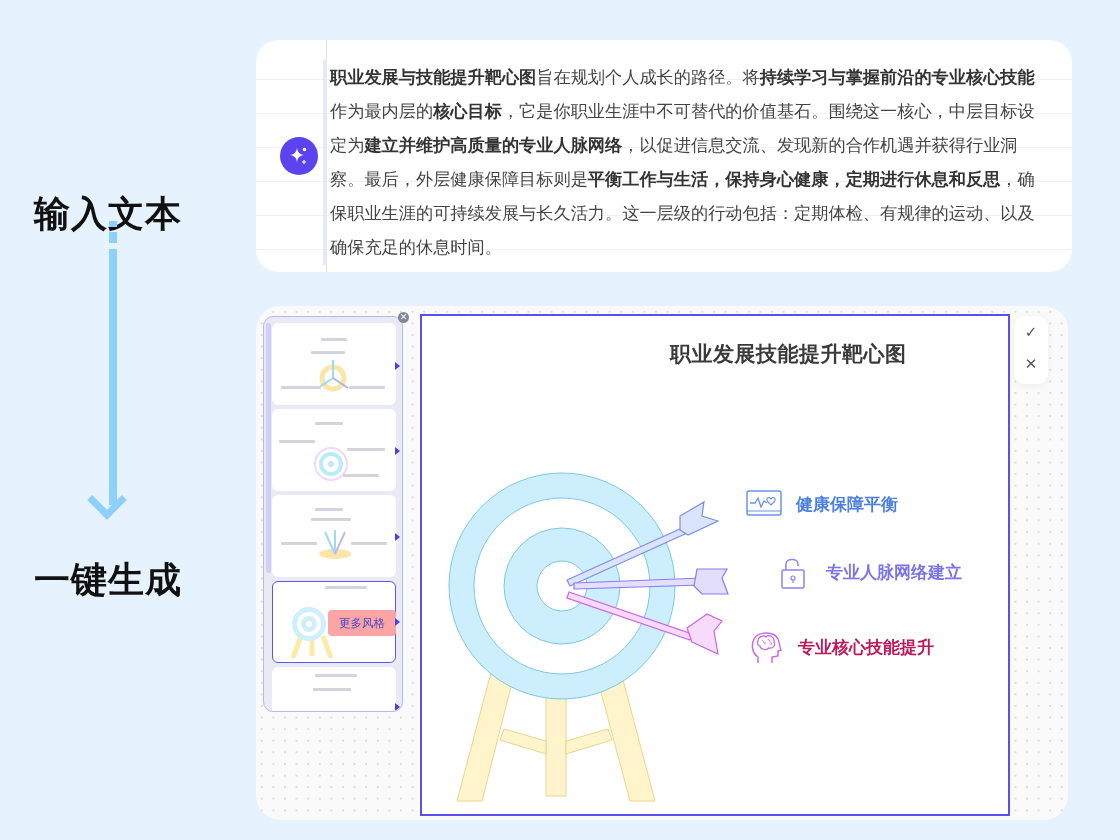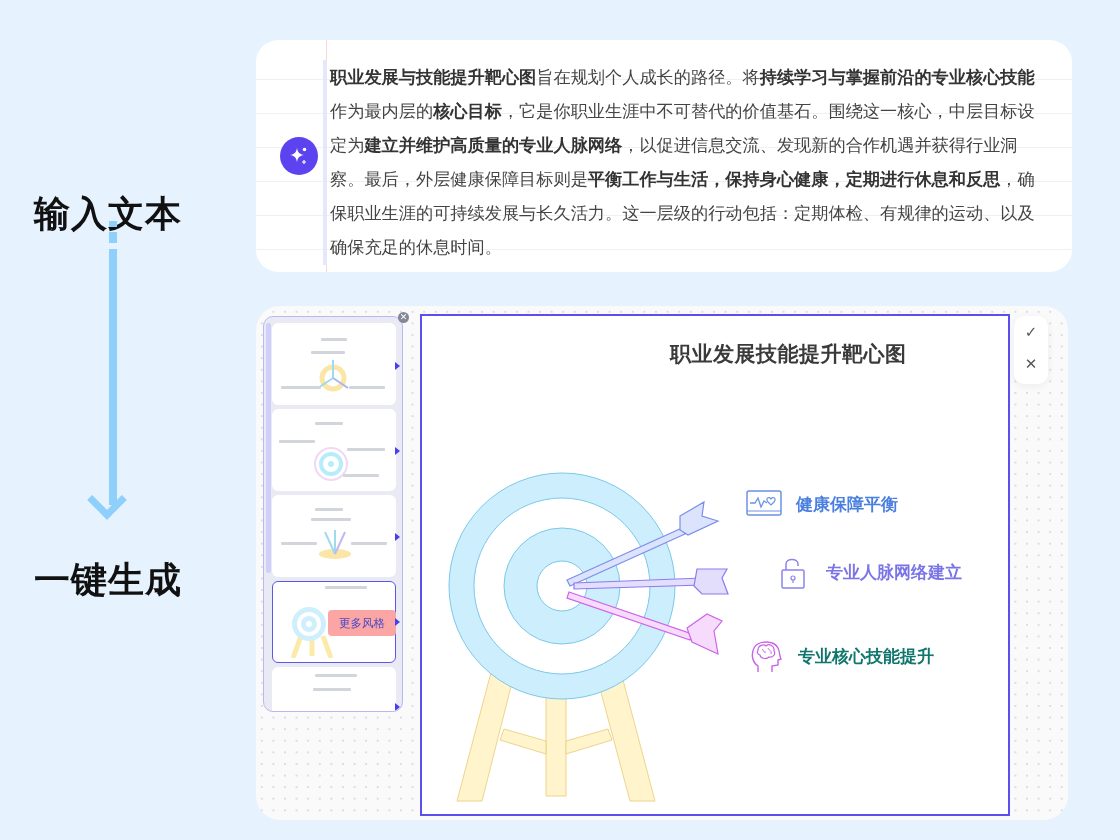--- a/index.html
+++ b/index.html
@@ -172,21 +172,21 @@
     </div>
     <div class="legend-item" style="left:324px;top:170px;color:#4a7fe0;">
       <svg class="ico" viewBox="0 0 36 36">
         <rect x="1" y="5" width="34" height="24" rx="2" fill="none" stroke="#6b93e8" stroke-width="1.5"></rect>
         <line x1="1" y1="25" x2="35" y2="25" stroke="#6b93e8" stroke-width="1.2"></line>
         <path d="M4 17 L9 17 L12 12 L15 21 L18 15 L21 17" fill="none" stroke="#6b93e8" stroke-width="1.3"></path>
         <path d="M25 13 C23 10 19 12 22 16 L25 19 L28 16 C31 12 27 10 25 13 Z" fill="none" stroke="#6b93e8" stroke-width="1.2"></path>
       </svg>
       <span>健康保障平衡</span>
     </div>
-    <div class="legend-item" style="left:326px;top:322px;color:#0f766e;font-family:Liberation Mono, monospace;">
+    <div class="legend-item" style="left:326px;top:313px;color:#be185d;font-family:Liberation Mono, monospace;">
       <svg class="ico" viewBox="0 0 36 36">
         <path d="M10 34 L10 28 C4 24 3 16 6 10 C10 2 26 2 30 10 C32 14 31 17 33 21 L30 22 L30 27 L24 28 L24 34" fill="none" stroke="#c962e6" stroke-width="1.4"></path>
         <path d="M10 12 C10 7 16 6 18 8 C21 5 27 8 26 13 C28 16 25 20 21 19 C18 22 12 20 12 17 C9 16 9 14 10 12 Z" fill="none" stroke="#c962e6" stroke-width="1.2"></path>
         <path d="M14 11 C16 12 15 15 18 14 M20 10 C21 13 24 12 23 16" fill="none" stroke="#c962e6" stroke-width="1"></path>
       </svg>
       <span>专业核心技能提升</span>
     </div>
   </div>
 
   <div class="action-box">

